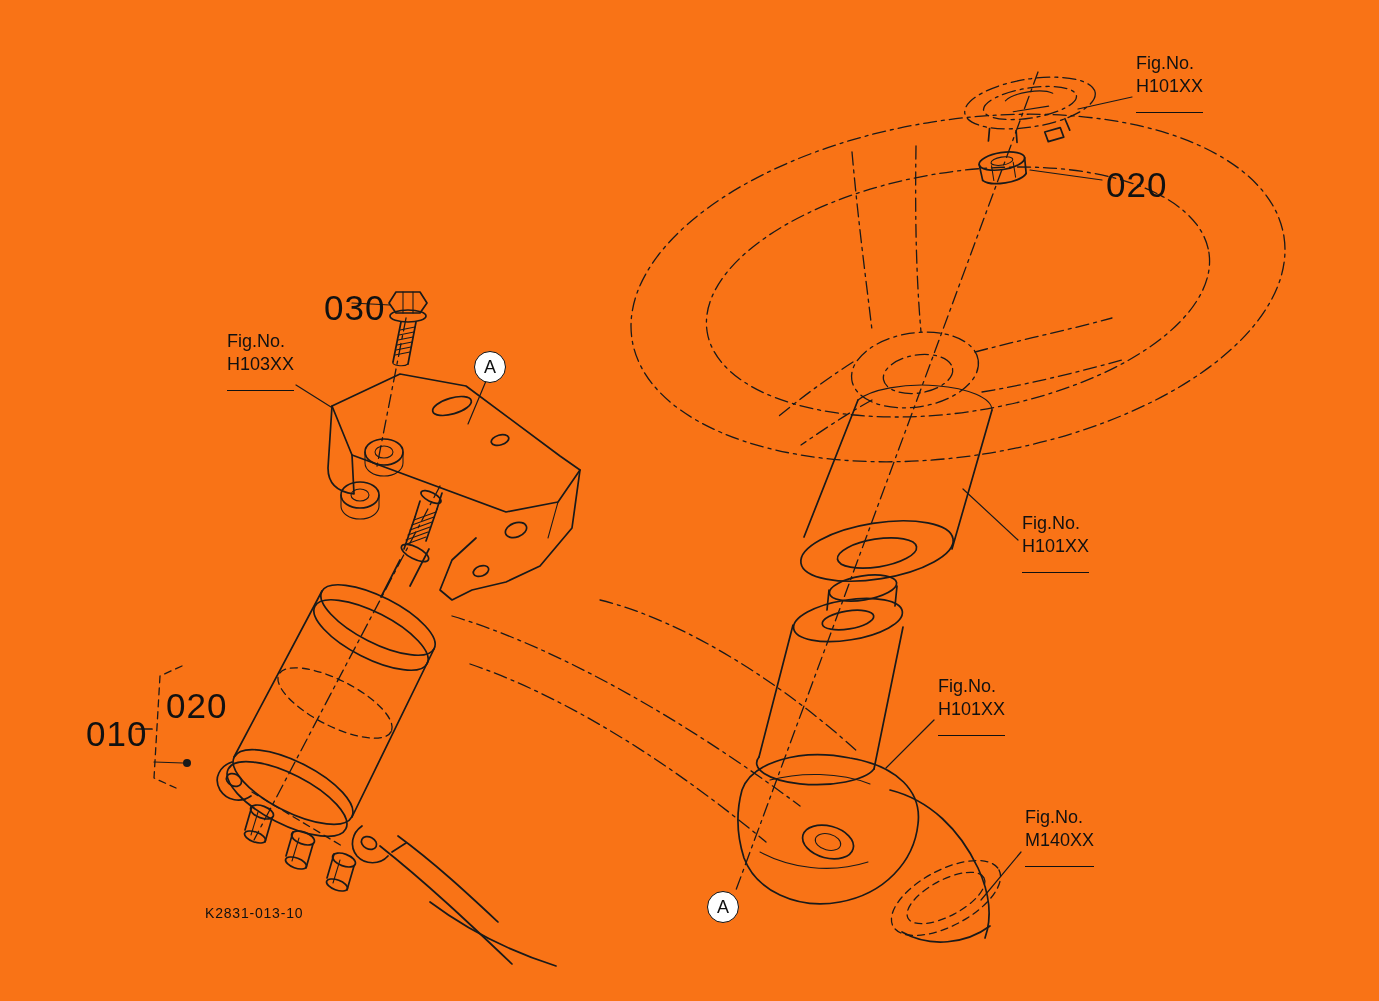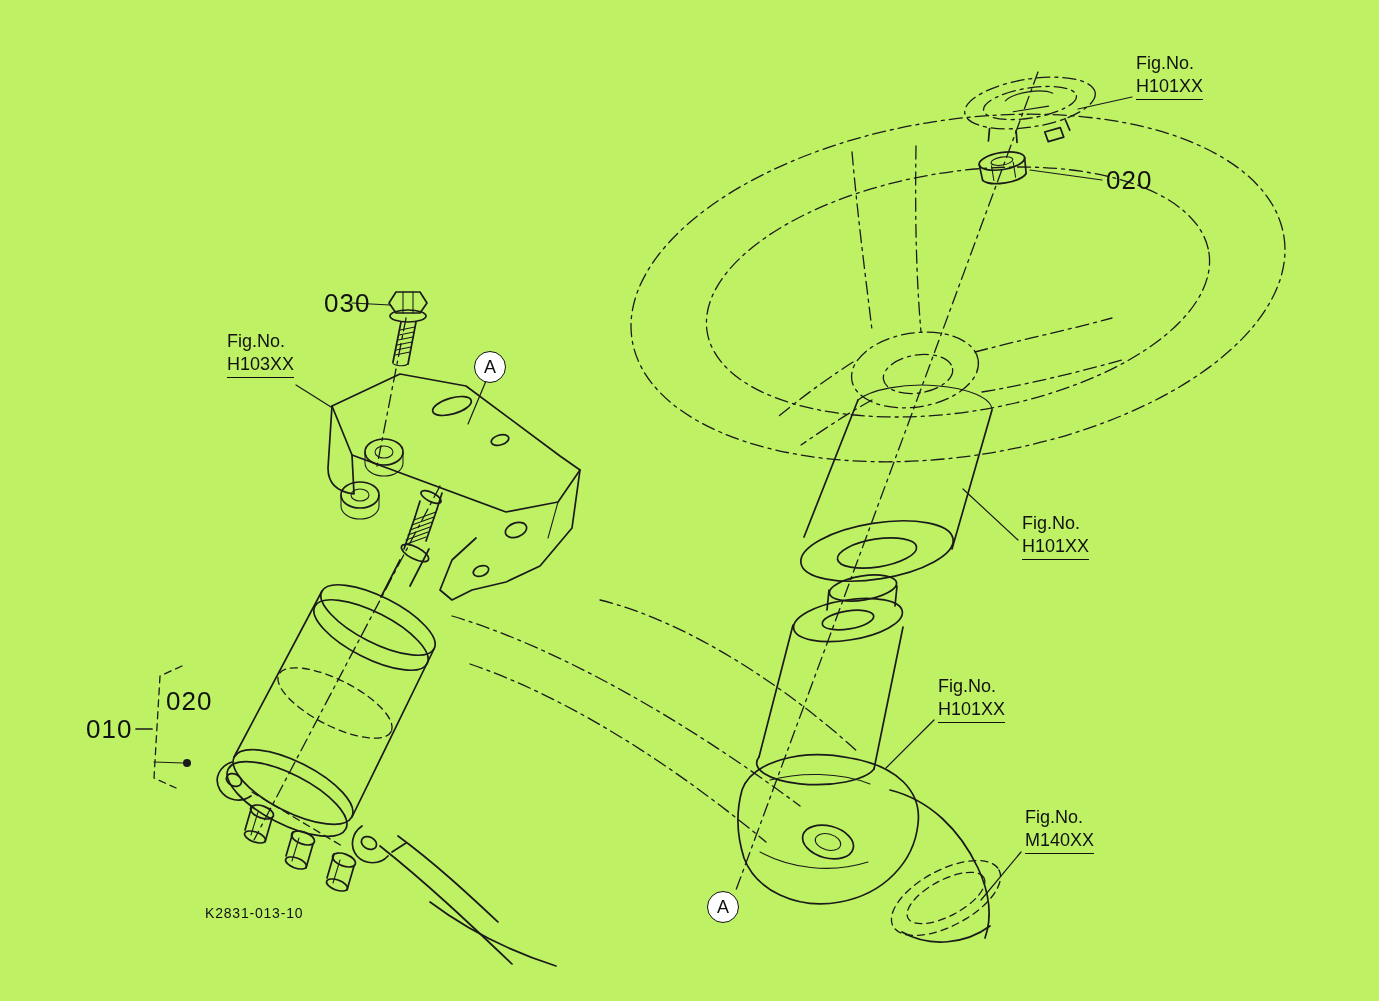--- a/index.html
+++ b/index.html
@@ -1,34 +1,34 @@
 <!DOCTYPE html>
 <html><head>
 <meta charset="utf-8">
 <style>
   html,body{margin:0;padding:0;background:#ffffff}
   .stage{
-    position:relative;width:1379px;height:1001px;background:#bef264;
+    position:relative;width:1379px;height:1001px;background:#f97316;
     font-family:"Liberation Sans",sans-serif;color:#111;overflow:hidden;
   }
   .stage svg{position:absolute;left:0;top:0}
   
   .s,.t,.ch,.da,.ld{fill:none;stroke:#1a1a1a;stroke-linecap:round;stroke-linejoin:round}
   .s{stroke-width:1.7}
   .t{stroke-width:1.05}
   .ch{stroke-width:1.3;stroke-dasharray:13 5 3 5}
   .da{stroke-width:1.3;stroke-dasharray:7 5}
   .ld{stroke-width:1.2}
   .dot{fill:#1a1a1a;stroke:none}
   
   .label{position:absolute;white-space:nowrap;color:#111}
-  .callout{font-size:26px;letter-spacing:1px}
+  .callout{font-size:35px;letter-spacing:1px}
   .figref{font-size:18px;line-height:23px;cursor:pointer}
   .figref span{display:block}
-  .figref .code{display:inline-block;border-bottom:1.6px solid #111;padding-bottom:1px}
+  .figref .code{display:inline-block;border-bottom:1.6px solid #111;padding-bottom:14px}
   .aref{
     position:absolute;width:30px;height:30px;border:1.6px solid #111;border-radius:50%;
     display:flex;align-items:center;justify-content:center;font-size:18px;background:#fff;
   }
   .dwg{font-size:14px;letter-spacing:0.8px}
 </style>
 </head>
 <body>
 
 <div class="stage">

